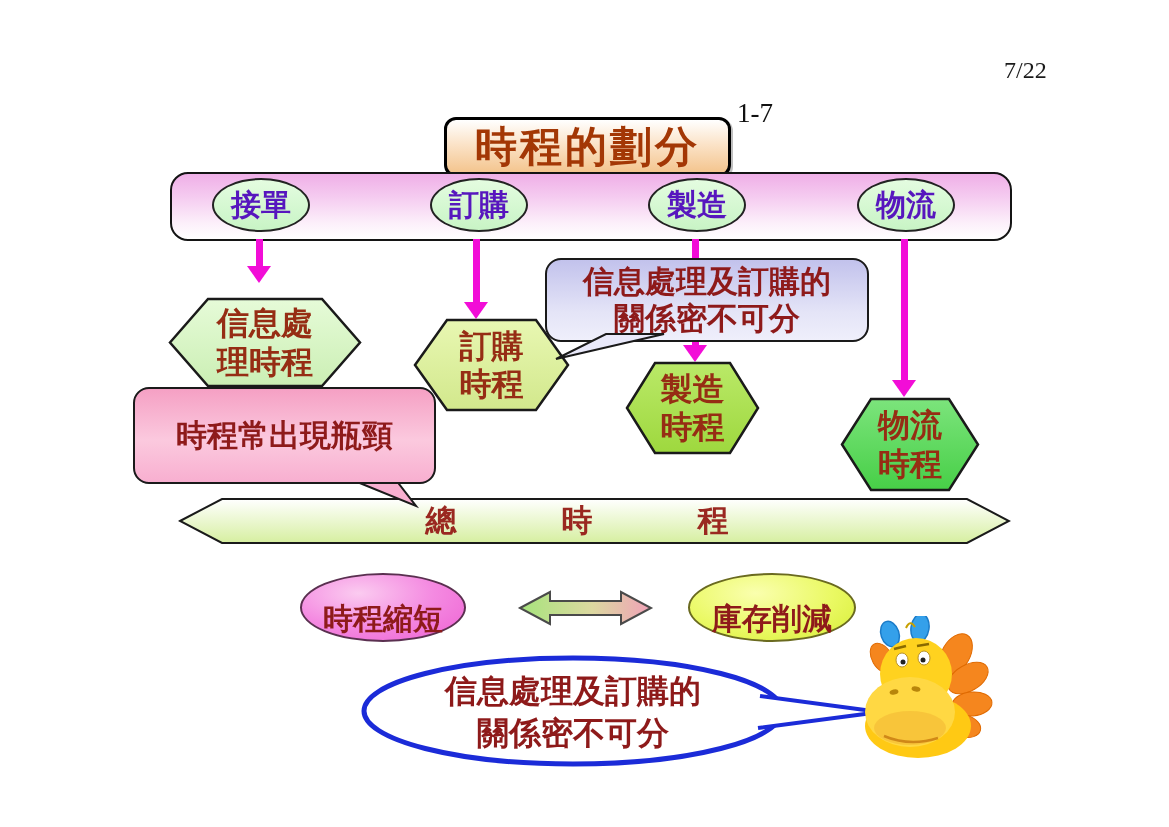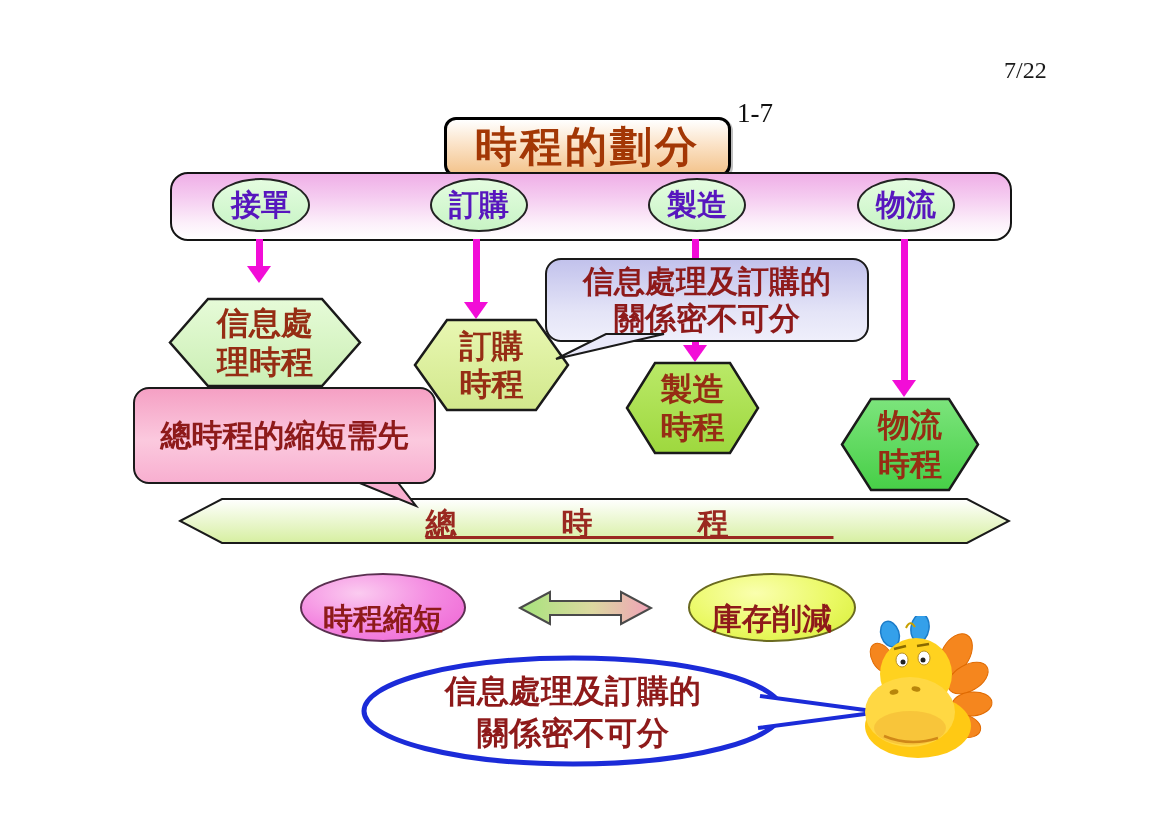--- a/index.html
+++ b/index.html
@@ -72,22 +72,22 @@
     color:#8E1A1A;font-size:31px;line-height:39px;
   }
   .blue-part{color:#2430B8;}
   .tail-svg{position:absolute;}
 
   
   #banner{left:178px;top:497px;width:833px;height:48px;}
   #banner svg{position:absolute;left:0;top:0;}
   #banner-label-wrap{
     position:absolute;left:0;top:0;right:0;bottom:0;
-    display:flex;align-items:flex-end;justify-content:center;
-    font-size:31px;font-weight:bold;color:#9A2820;text-decoration:underline;
+    display:flex;align-items:center;justify-content:center;
+    font-size:31px;font-weight:bold;color:#9A2820;
   }
   #banner-label-wrap span{letter-spacing:105px;margin-right:-70px;white-space:nowrap;}
 
   
   .rel-oval{
     position:absolute;border-radius:50%;
     display:flex;align-items:flex-end;justify-content:center;
     font-size:30px;font-weight:bold;color:#8E1A1A;white-space:nowrap;
   }
   #oval-shorten{
@@ -234,21 +234,21 @@
   </div>
   <svg class="tail-svg" style="left:548px;top:332px;" width="120" height="30" viewBox="0 0 120 30">
     <polygon points="8,27 58,2 116,2" fill="#E9E9FA" stroke="#1A1A1A" stroke-width="2"></polygon>
   </svg>
 
   <svg class="tail-svg" style="left:330px;top:472px;" width="95" height="38" viewBox="0 0 95 38">
     <polygon points="10,3 62,3 86,34" fill="#F8AFD0" stroke="#1A1A1A" stroke-width="2"></polygon>
   </svg>
   <div class="callout" id="callout-supply">
     <div>
-      <span>總時程的縮短需先</span>
+      <span>時程常出現瓶頸</span>
     </div>
   </div>
 
   <div class="rel-oval" id="oval-shorten">
     <span>時程縮短</span>
   </div>
   <svg class="abs" style="left:517px;top:589px;" width="137" height="38" viewBox="0 0 137 38">
     <defs>
         <linearGradient id="dag" x1="0" y1="0" x2="1" y2="0">
       <stop offset="0" stop-color="#A6E47C"></stop>

